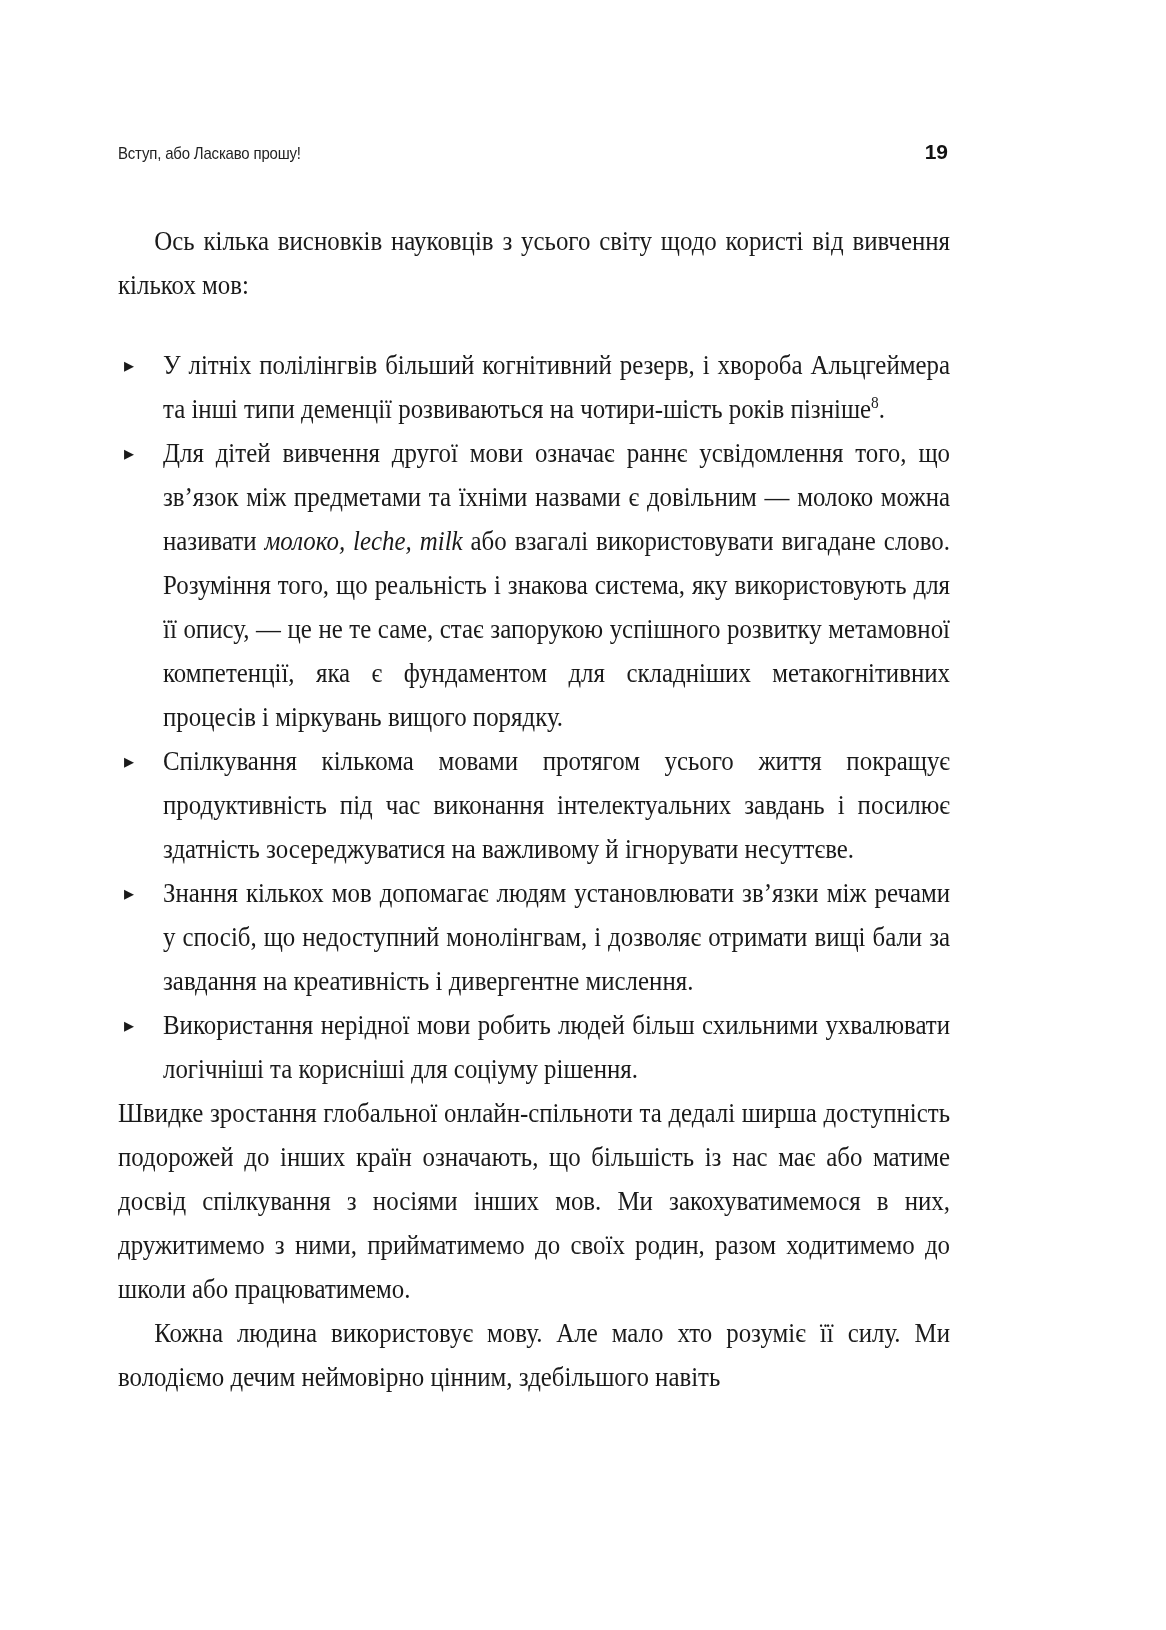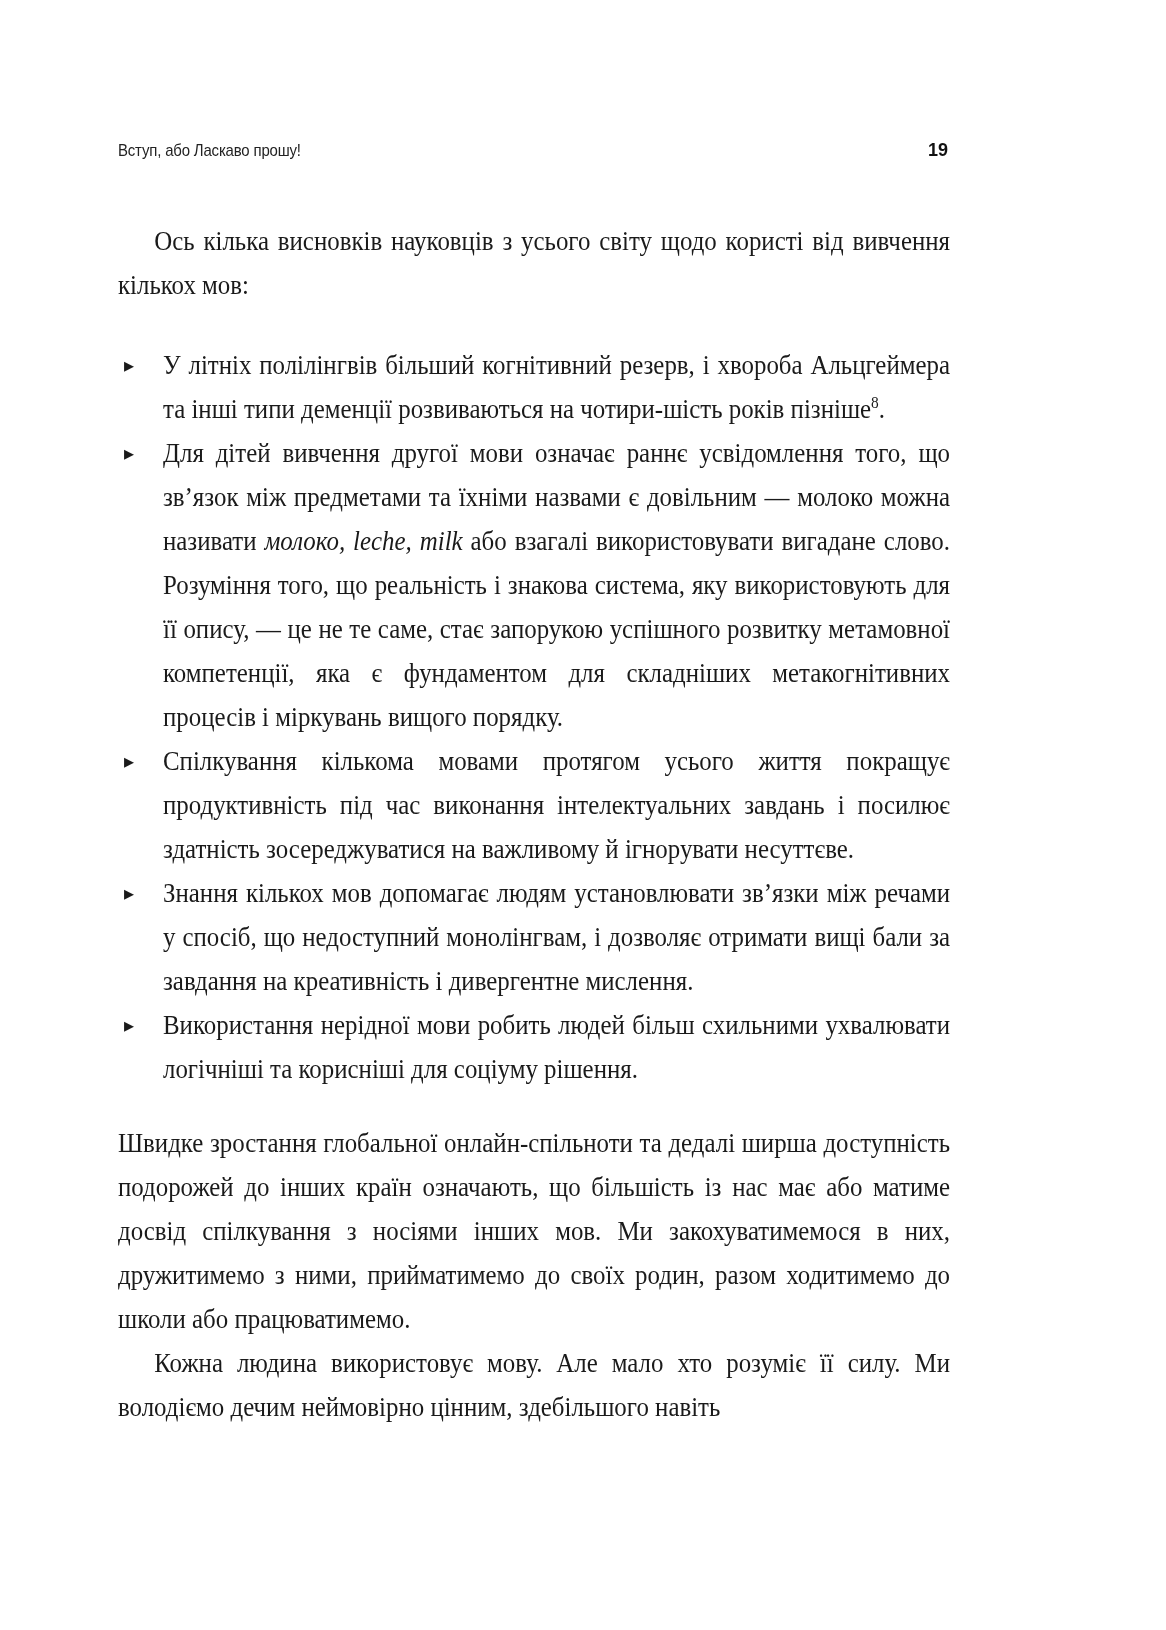--- a/index.html
+++ b/index.html
@@ -31,21 +31,21 @@
     font-family: "Liberation Sans", "DejaVu Sans", sans-serif;
     font-size: 17px;
     letter-spacing: -0.2px;
     color: #222222;
     transform: scaleX(0.88);
     transform-origin: left center;
     white-space: nowrap;
   }
   .running-head .rh-folio {
     font-family: "Liberation Sans", "DejaVu Sans", sans-serif;
-    font-size: 18px;
+    font-size: 21px;
     font-weight: bold;
     color: #111111;
   }
 
   .content {
     position: absolute;
     top: 219px;
     left: 118px;
     width: 832px;
   }
@@ -97,21 +97,20 @@
 
   em, .ital {
     font-style: italic;
   }
   sup {
     font-size: 0.62em;
     vertical-align: super;
     line-height: 0;
   }
   .closing {
-    margin-top: 30px;
   }
 </style>
 </head>
 <body>
 
 <div class="page">
 
   <div class="running-head">
     <span class="rh-title">Вступ, або Ласкаво прошу!</span>
     <span class="rh-folio">19</span>

